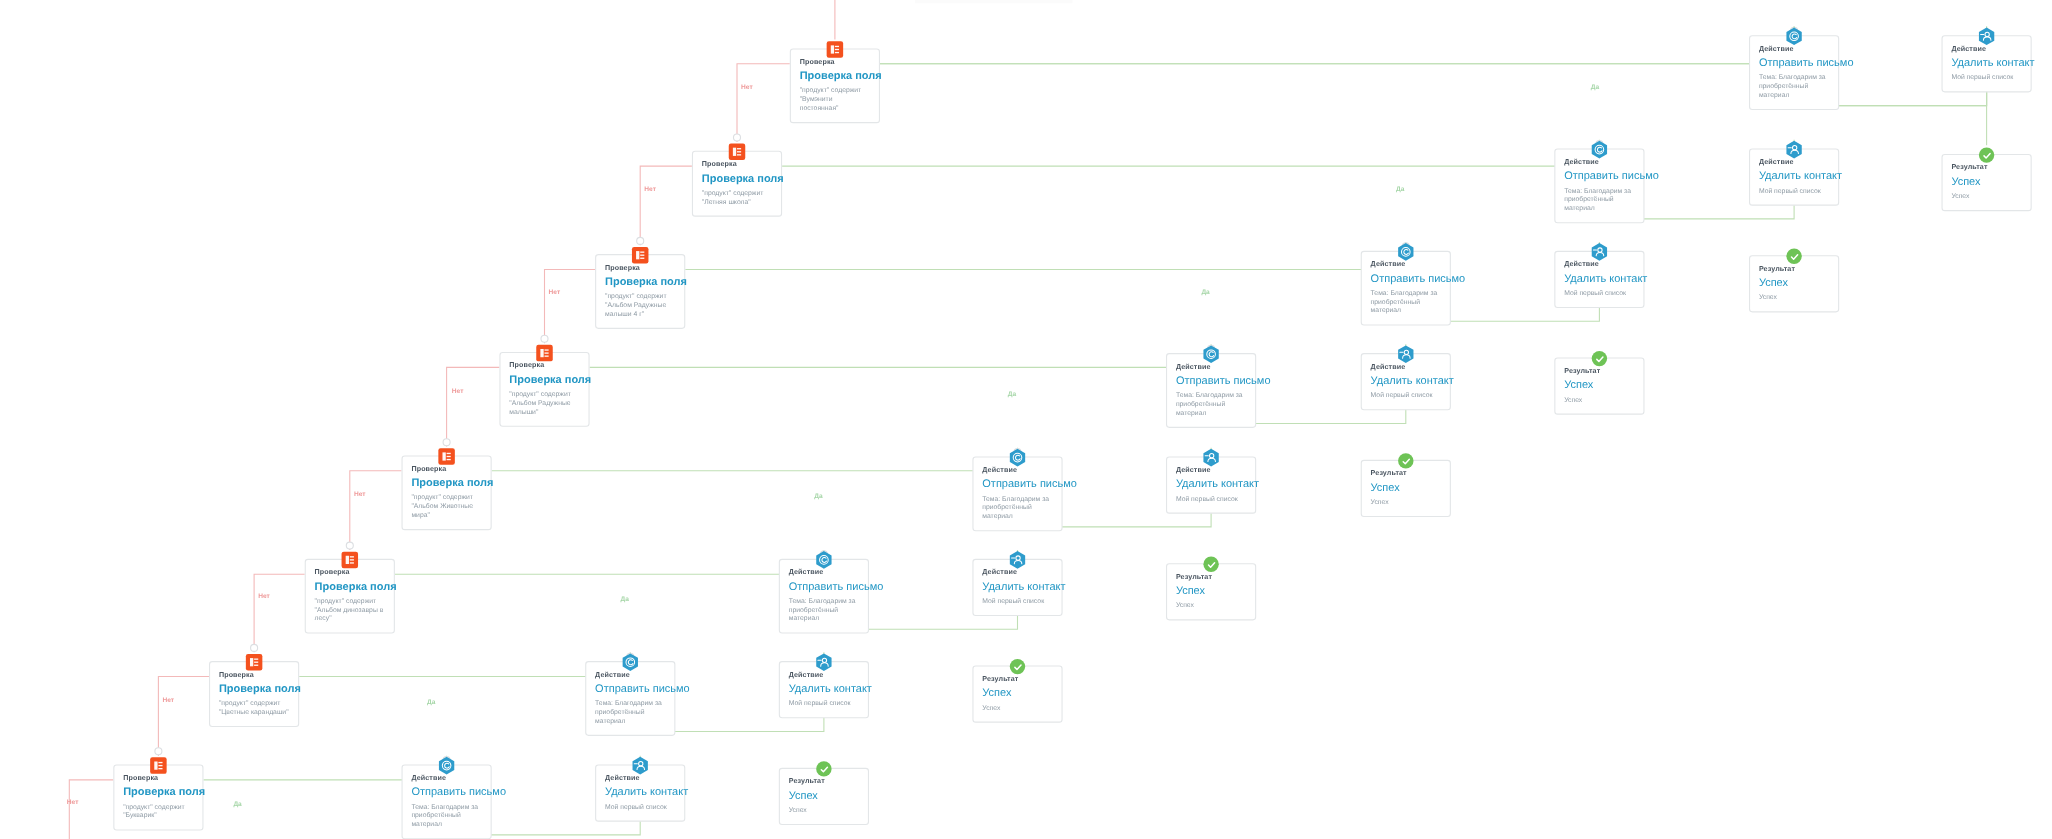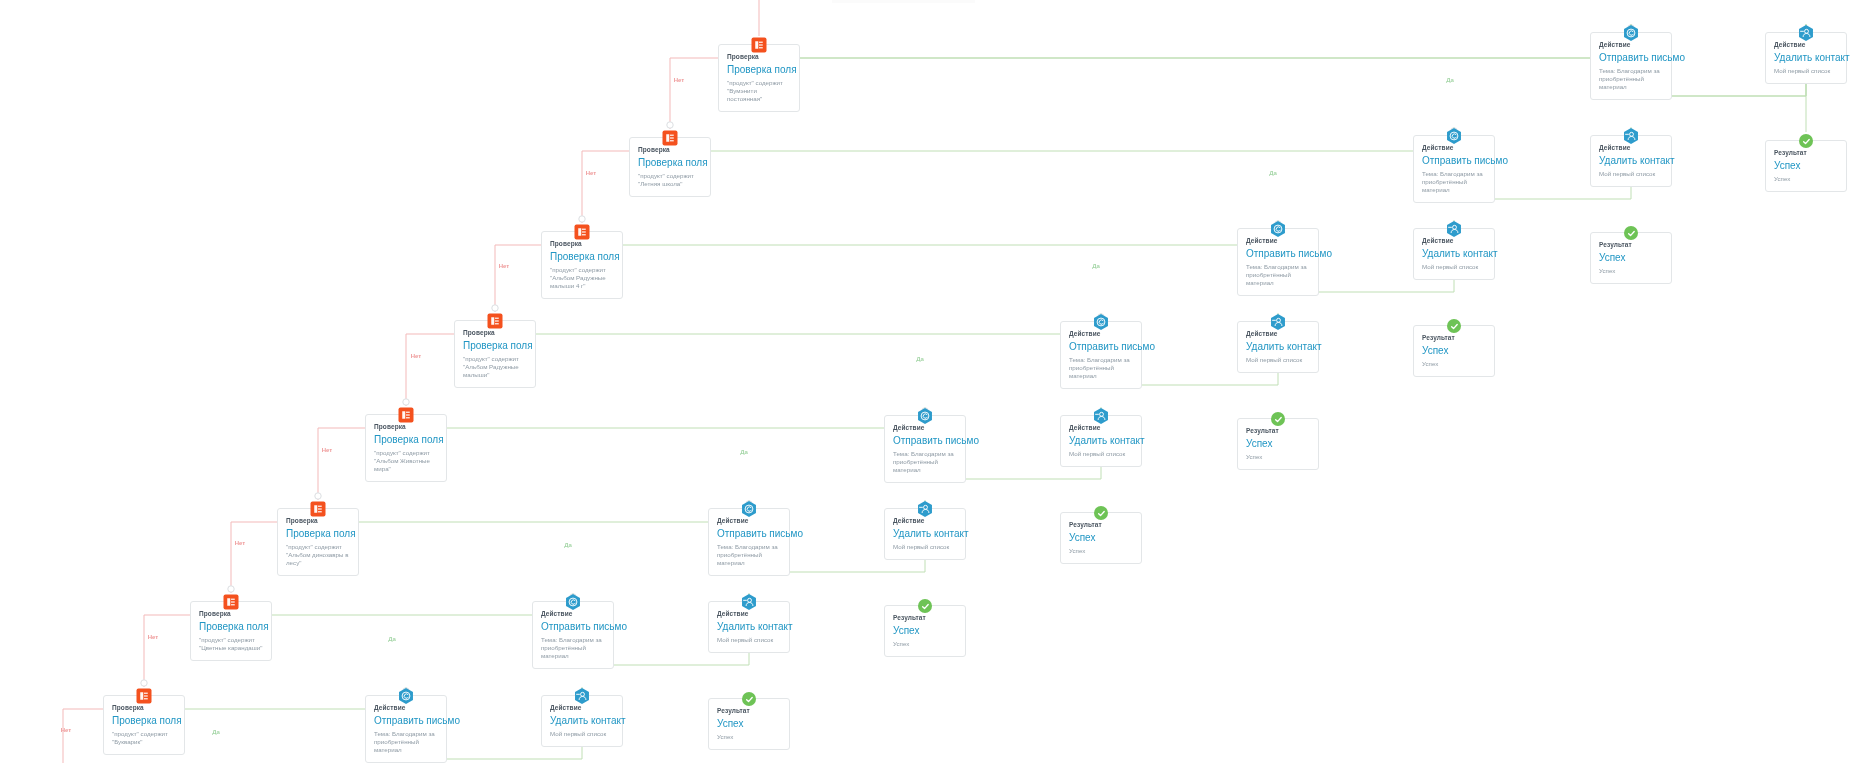--- a/index.html
+++ b/index.html
@@ -34,21 +34,21 @@
     line-height:12px;
     margin-bottom:3px;
     white-space:nowrap;
   }
   .node .desc{
     font-size:6.2px;
     line-height:8px;
     color:#8e9aa4;
     word-break:break-word;
   }
-  .node.check .title{color:#2196c4;}
+  .node.check .title{color:#2196c4;font-weight:bold;}
   .node.action .title{color:#2196c4;}
   .node.result .title{color:#2196c4;}
 
   
   .badge{
     position:absolute;
     left:50%;
     top:0;
     transform:translate(-50%,-50%);
     width:17px;height:17px;

